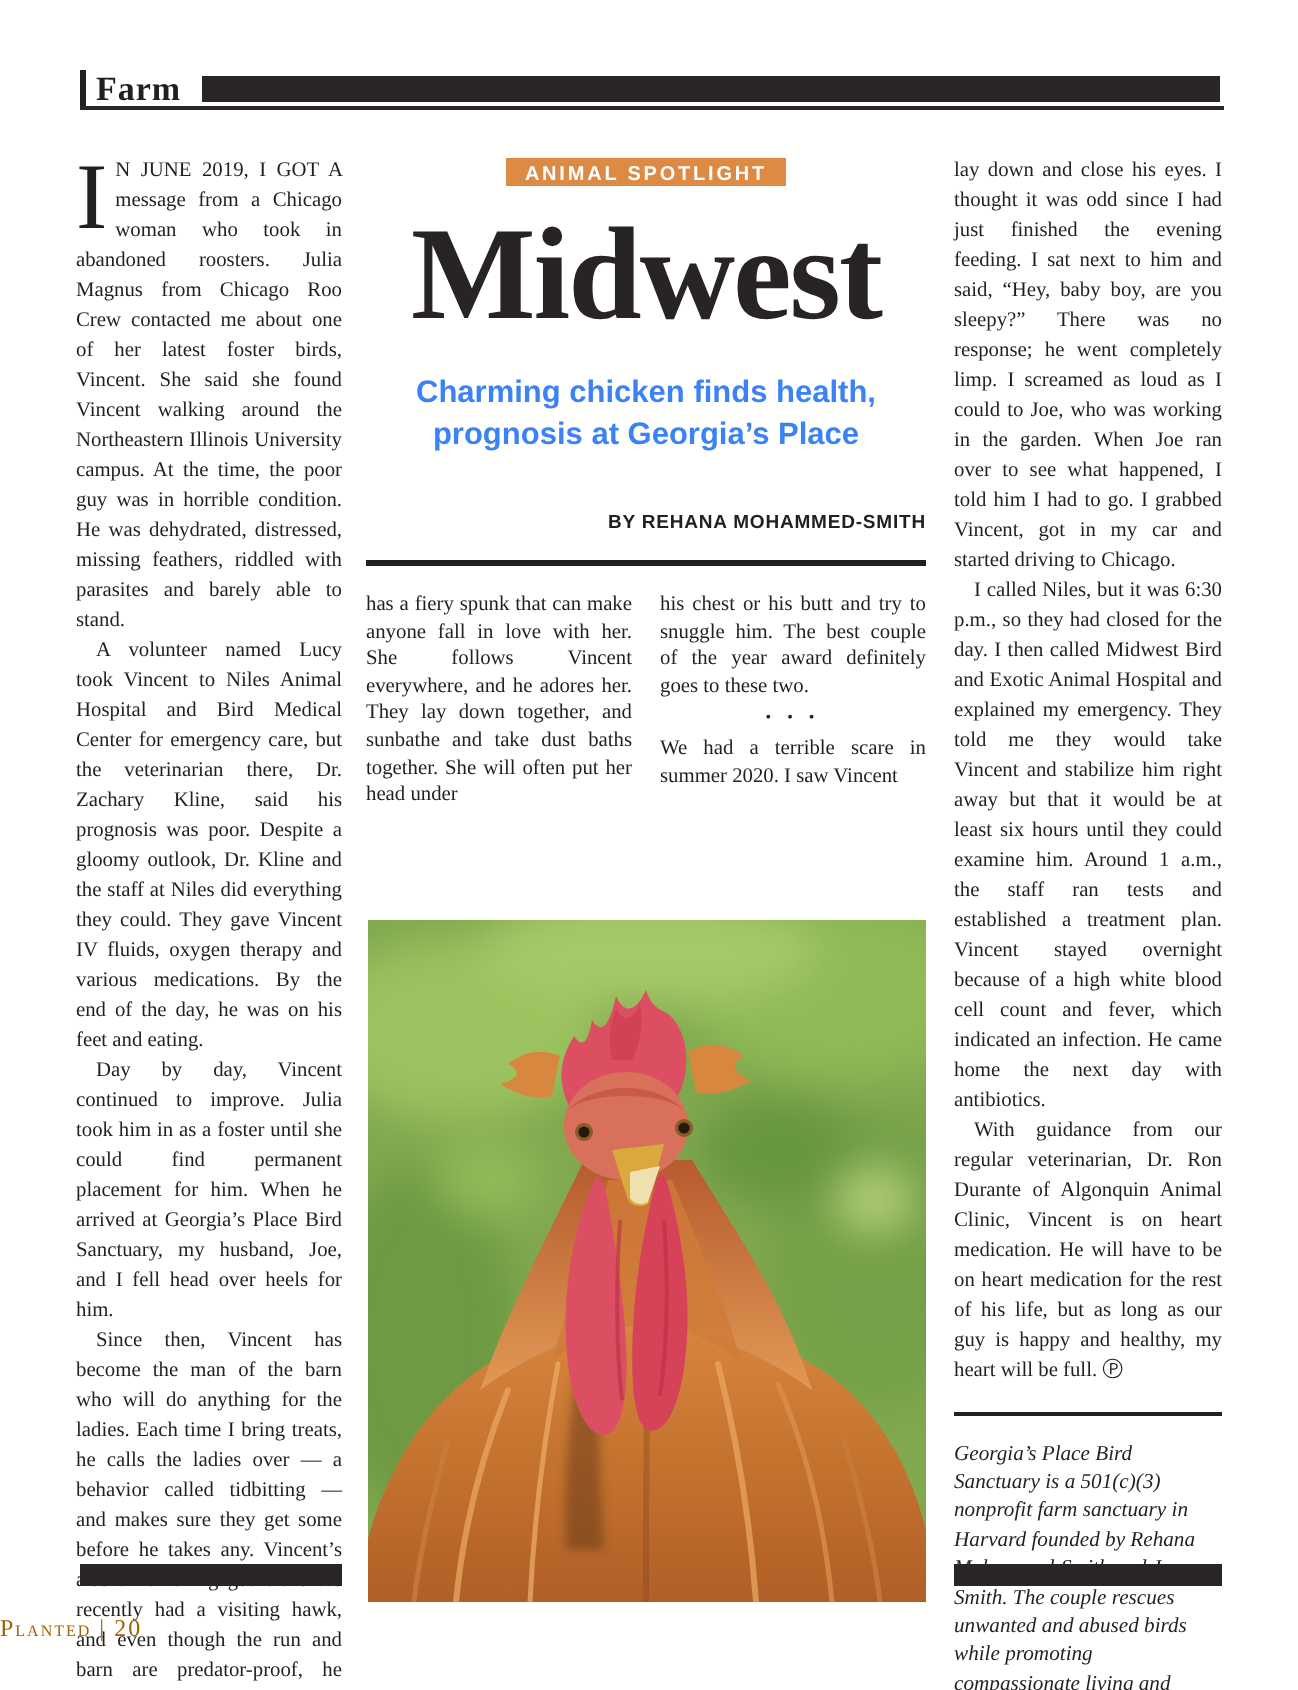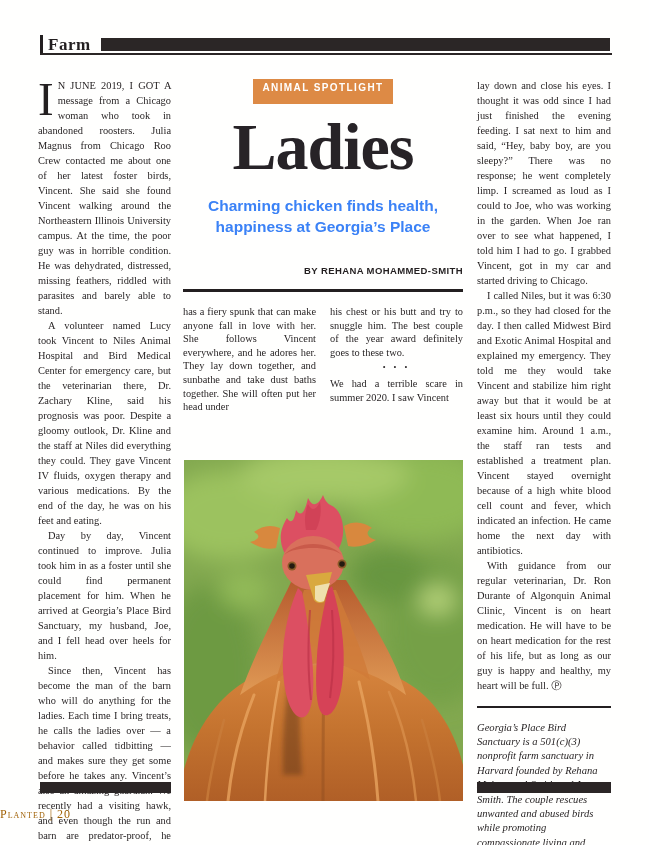--- a/index.html
+++ b/index.html
@@ -22,21 +22,21 @@
   .col-right { position:absolute; left:477px; top:78px; width:134px; }
   .dropcap {
     float:left; font-size:47px; line-height:38px; padding:2px 4px 0 0;
     font-weight:normal;
   }
   
   .col-mid { position:absolute; left:183px; top:77px; width:280px; text-align:center; }
   .badge {
     display:inline-block; background:#dd8a45; color:#ffffff;
     font-family:"Liberation Sans", sans-serif; font-weight:bold;
-    font-size:10px; letter-spacing:1.4px; padding:3px 9px 11px 9px;
+    font-size:10px; letter-spacing:1.4px; padding:3px 9px 0 9px;
   }
   .headline {
     margin-top:8px; font-size:66px; line-height:70px; font-weight:bold;
     letter-spacing:-1px; color:#272327;
   }
   .subtitle {
     margin-top:13px; font-family:"Liberation Sans", sans-serif; font-weight:bold;
     font-size:15.5px; line-height:21px; color:#3b82f6;
   }
   .byline {
@@ -76,25 +76,25 @@
     <p><span class="dropcap">I</span><span>N JUNE 2019, I GOT A</span><span> message from a Chicago woman who took in abandoned roosters. Julia Magnus from Chicago Roo Crew contacted me about one of her latest foster birds, Vincent. She said she found Vincent walking around the Northeastern Illinois University campus. At the time, the poor guy was in horrible condition. He was dehydrated, distressed, missing feathers, riddled with parasites and barely able to stand.</span></p>
     <p class="indent">A volunteer named Lucy took Vincent to Niles Animal Hospital and Bird Medical Center for emergency care, but the veterinarian there, Dr. Zachary Kline, said his prognosis was poor. Despite a gloomy outlook, Dr. Kline and the staff at Niles did everything they could. They gave Vincent IV fluids, oxygen therapy and various medications. By the end of the day, he was on his feet and eating.</p>
     <p class="indent">Day by day, Vincent continued to improve. Julia took him in as a foster until she could find permanent placement for him. When he arrived at Georgia’s Place Bird Sanctuary, my husband, Joe, and I fell head over heels for him.</p>
     <p class="indent">Since then, Vincent has become the man of the barn who will do anything for the ladies. Each time I bring treats, he calls the ladies over — a behavior called tidbitting — and makes sure they get some before he takes any. Vincent’s also an amazing guardian. We recently had a visiting hawk, and even though the run and barn are predator-proof, he screamed to make sure the ladies ran into the barn as he stood at the door to protect them.</p>
 
   </div>
 
   <div class="col-mid">
     <span class="badge">ANIMAL SPOTLIGHT</span>
     <div class="headline">
-      <div>Ladies</div>
+      <div>Midwest</div>
     </div>
     <div class="subtitle">
       <div>Charming chicken finds health,</div>
-      <div>happiness at Georgia’s Place</div>
+      <div>prognosis at Georgia’s Place</div>
     </div>
     <div class="byline">BY REHANA MOHAMMED-SMITH</div>
     <div class="mid-rule"></div>
     <div class="mid-cols">
       <div class="mid-col">
         <p>has a fiery spunk that can make anyone fall in love with her. She follows Vincent everywhere, and he adores her. They lay down together, and sunbathe and take dust baths together. She will often put her head under</p>
       </div>
       <div class="mid-col">
         <p>his chest or his butt and try to snuggle him. The best couple of the year award definitely goes to these two.</p>
         <div class="dinkus">• • •</div>

